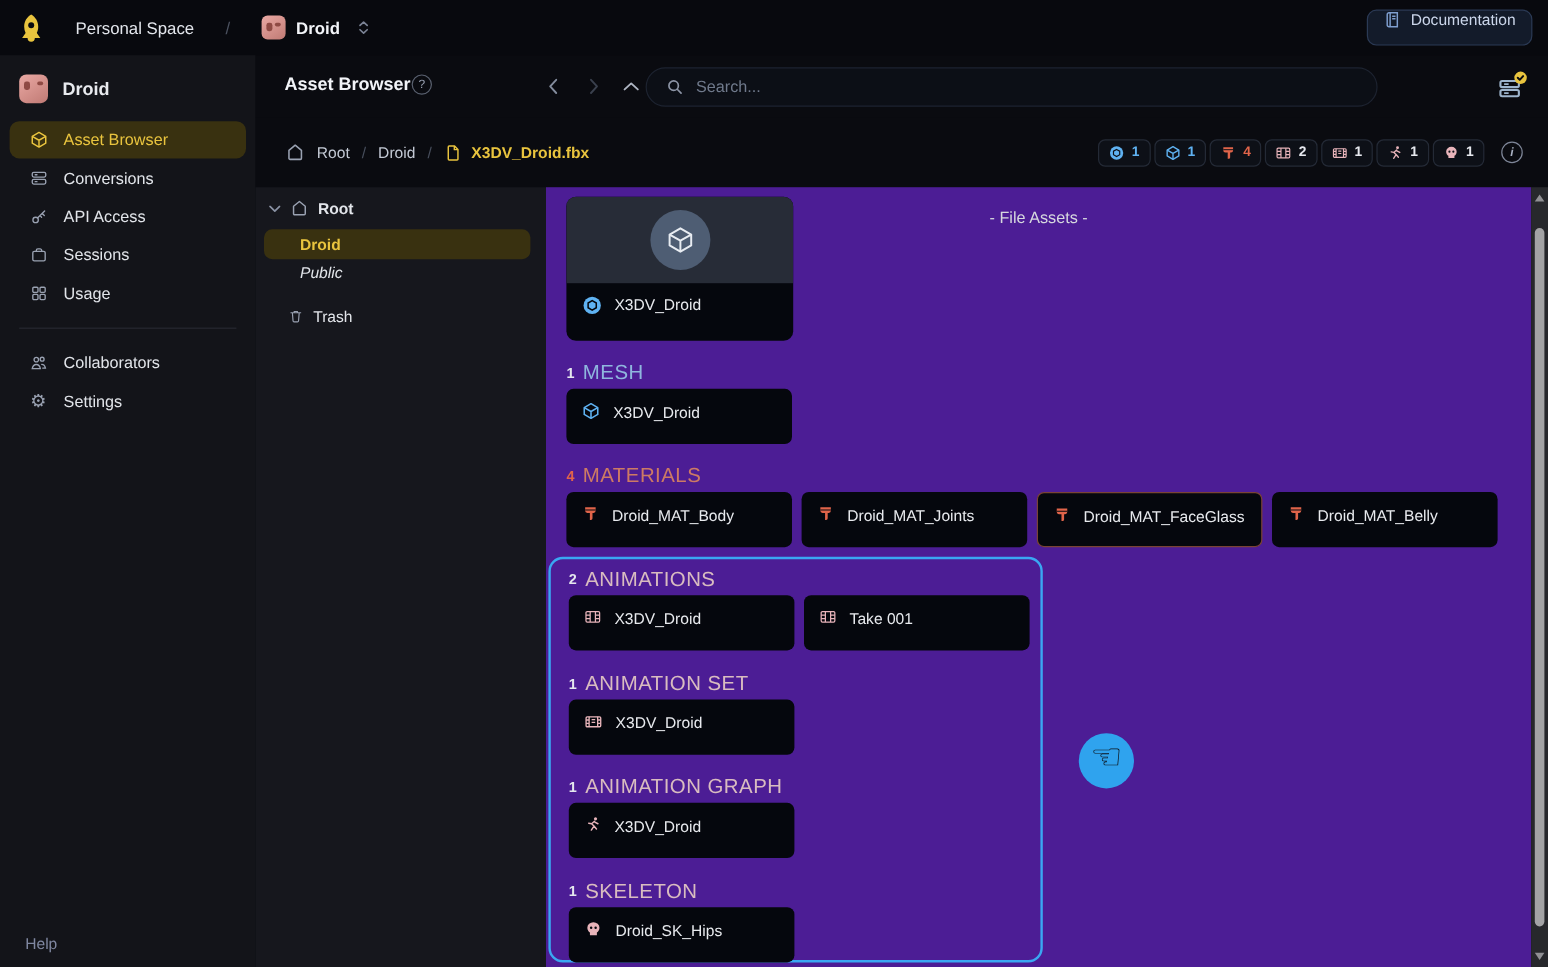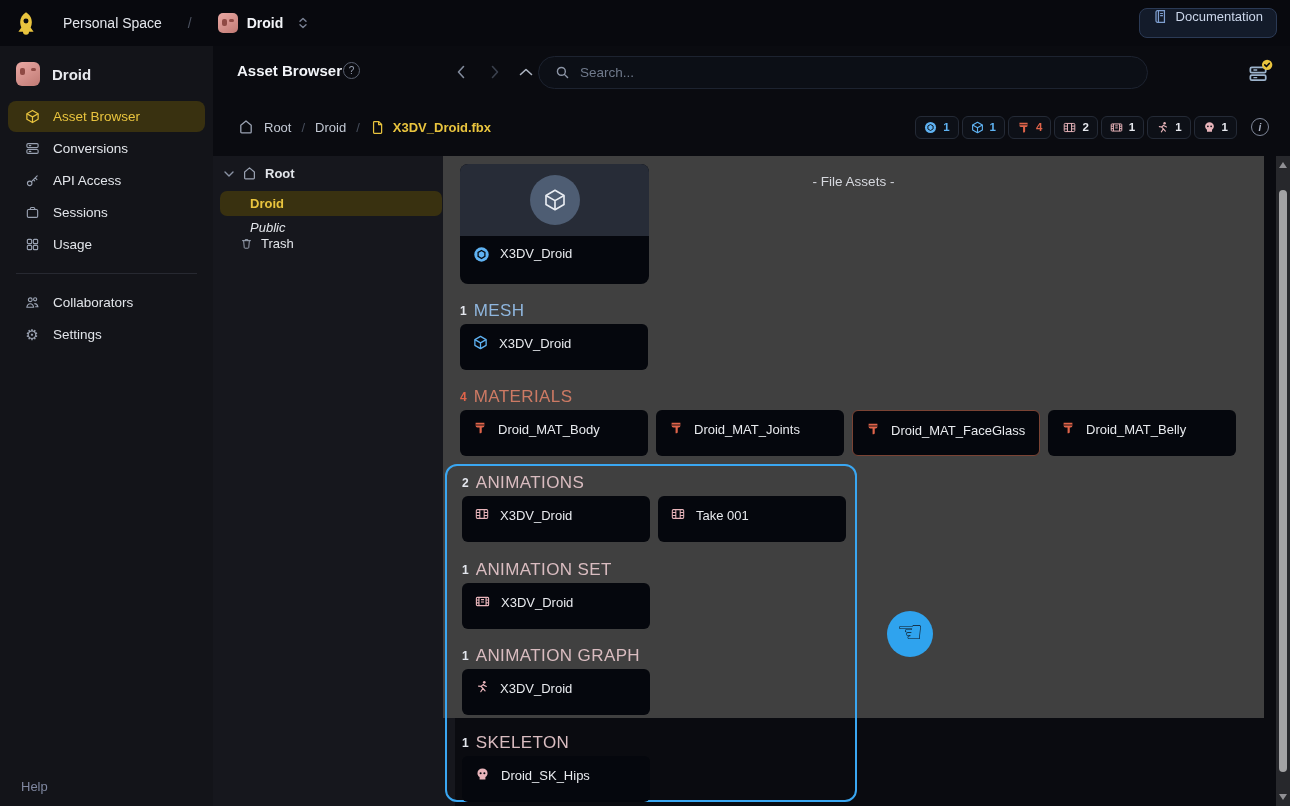--- a/index.html
+++ b/index.html
@@ -79,21 +79,21 @@
 
   
   .content { position:absolute; left:213px; top:156px; width:1077px; height:650px; }
   .tree-panel { position:absolute; left:0; top:0; width:242px; height:650px; background:#16171d; }
   .tree-row { position:absolute; display:flex; align-items:center; gap:8px; font-size:13px;
     color:#e2e5ea; cursor:pointer; }
   .tree-sel { position:absolute; left:7px; top:35px; width:222px; height:25px; background:#393110;
     border-radius:7px; display:flex; align-items:center; padding-left:30px; color:#e9c43e;
     font-weight:700; font-size:13px; cursor:pointer; }
 
-  .assets-panel { position:absolute; left:230px; top:0; width:821px; height:562px; background:#404040; }
+  .assets-panel { position:absolute; left:242px; top:0; width:821px; height:650px; background:#4c1d95; }
   .file-note { position:absolute; top:18px; left:0; width:100%; text-align:center;
     color:#d6d8de; font-size:13.5px; }
 
   .model-card { position:absolute; left:17px; top:8px; width:189px; height:120px;
     border-radius:8px; overflow:hidden; background:#05070d; cursor:pointer; }
   .model-thumb { height:72px; background:#272c37; display:flex; align-items:center; justify-content:center; }
   .thumb-circle { width:50px; height:50px; border-radius:50%; background:#4e5d73;
     display:flex; align-items:center; justify-content:center; }
   .model-foot { display:flex; align-items:flex-start; gap:10px; padding:10px 13px; }
 
@@ -386,21 +386,21 @@
           </svg>
       </span>
       <span style="font-weight:600">Root</span>
     </div>
     <div class="tree-sel">
       <span>Droid</span>
     </div>
     <div class="tree-row" style="left:37px; top:64px;font-style:italic;">
       <span>Public</span>
     </div>
-    <div class="tree-row" style="left:27px; top:80px;">
+    <div class="tree-row" style="left:27px; top:100px;">
       <span>
         <svg viewBox="0 0 16 16" width="13" height="13" fill="none" stroke="#9aa2b2" stroke-width="1.2" stroke-linecap="round">
             <path d="M3 4.5h10M6.4 4.5V3.2h3.2v1.3M4.5 4.5l.7 8.4a1 1 0 0 0 1 .9h3.6a1 1 0 0 0 1-.9l.7-8.4"></path>
           </svg>
       </span>
       <span>Trash</span>
     </div>
   </div>
 
   <div class="assets-panel">

